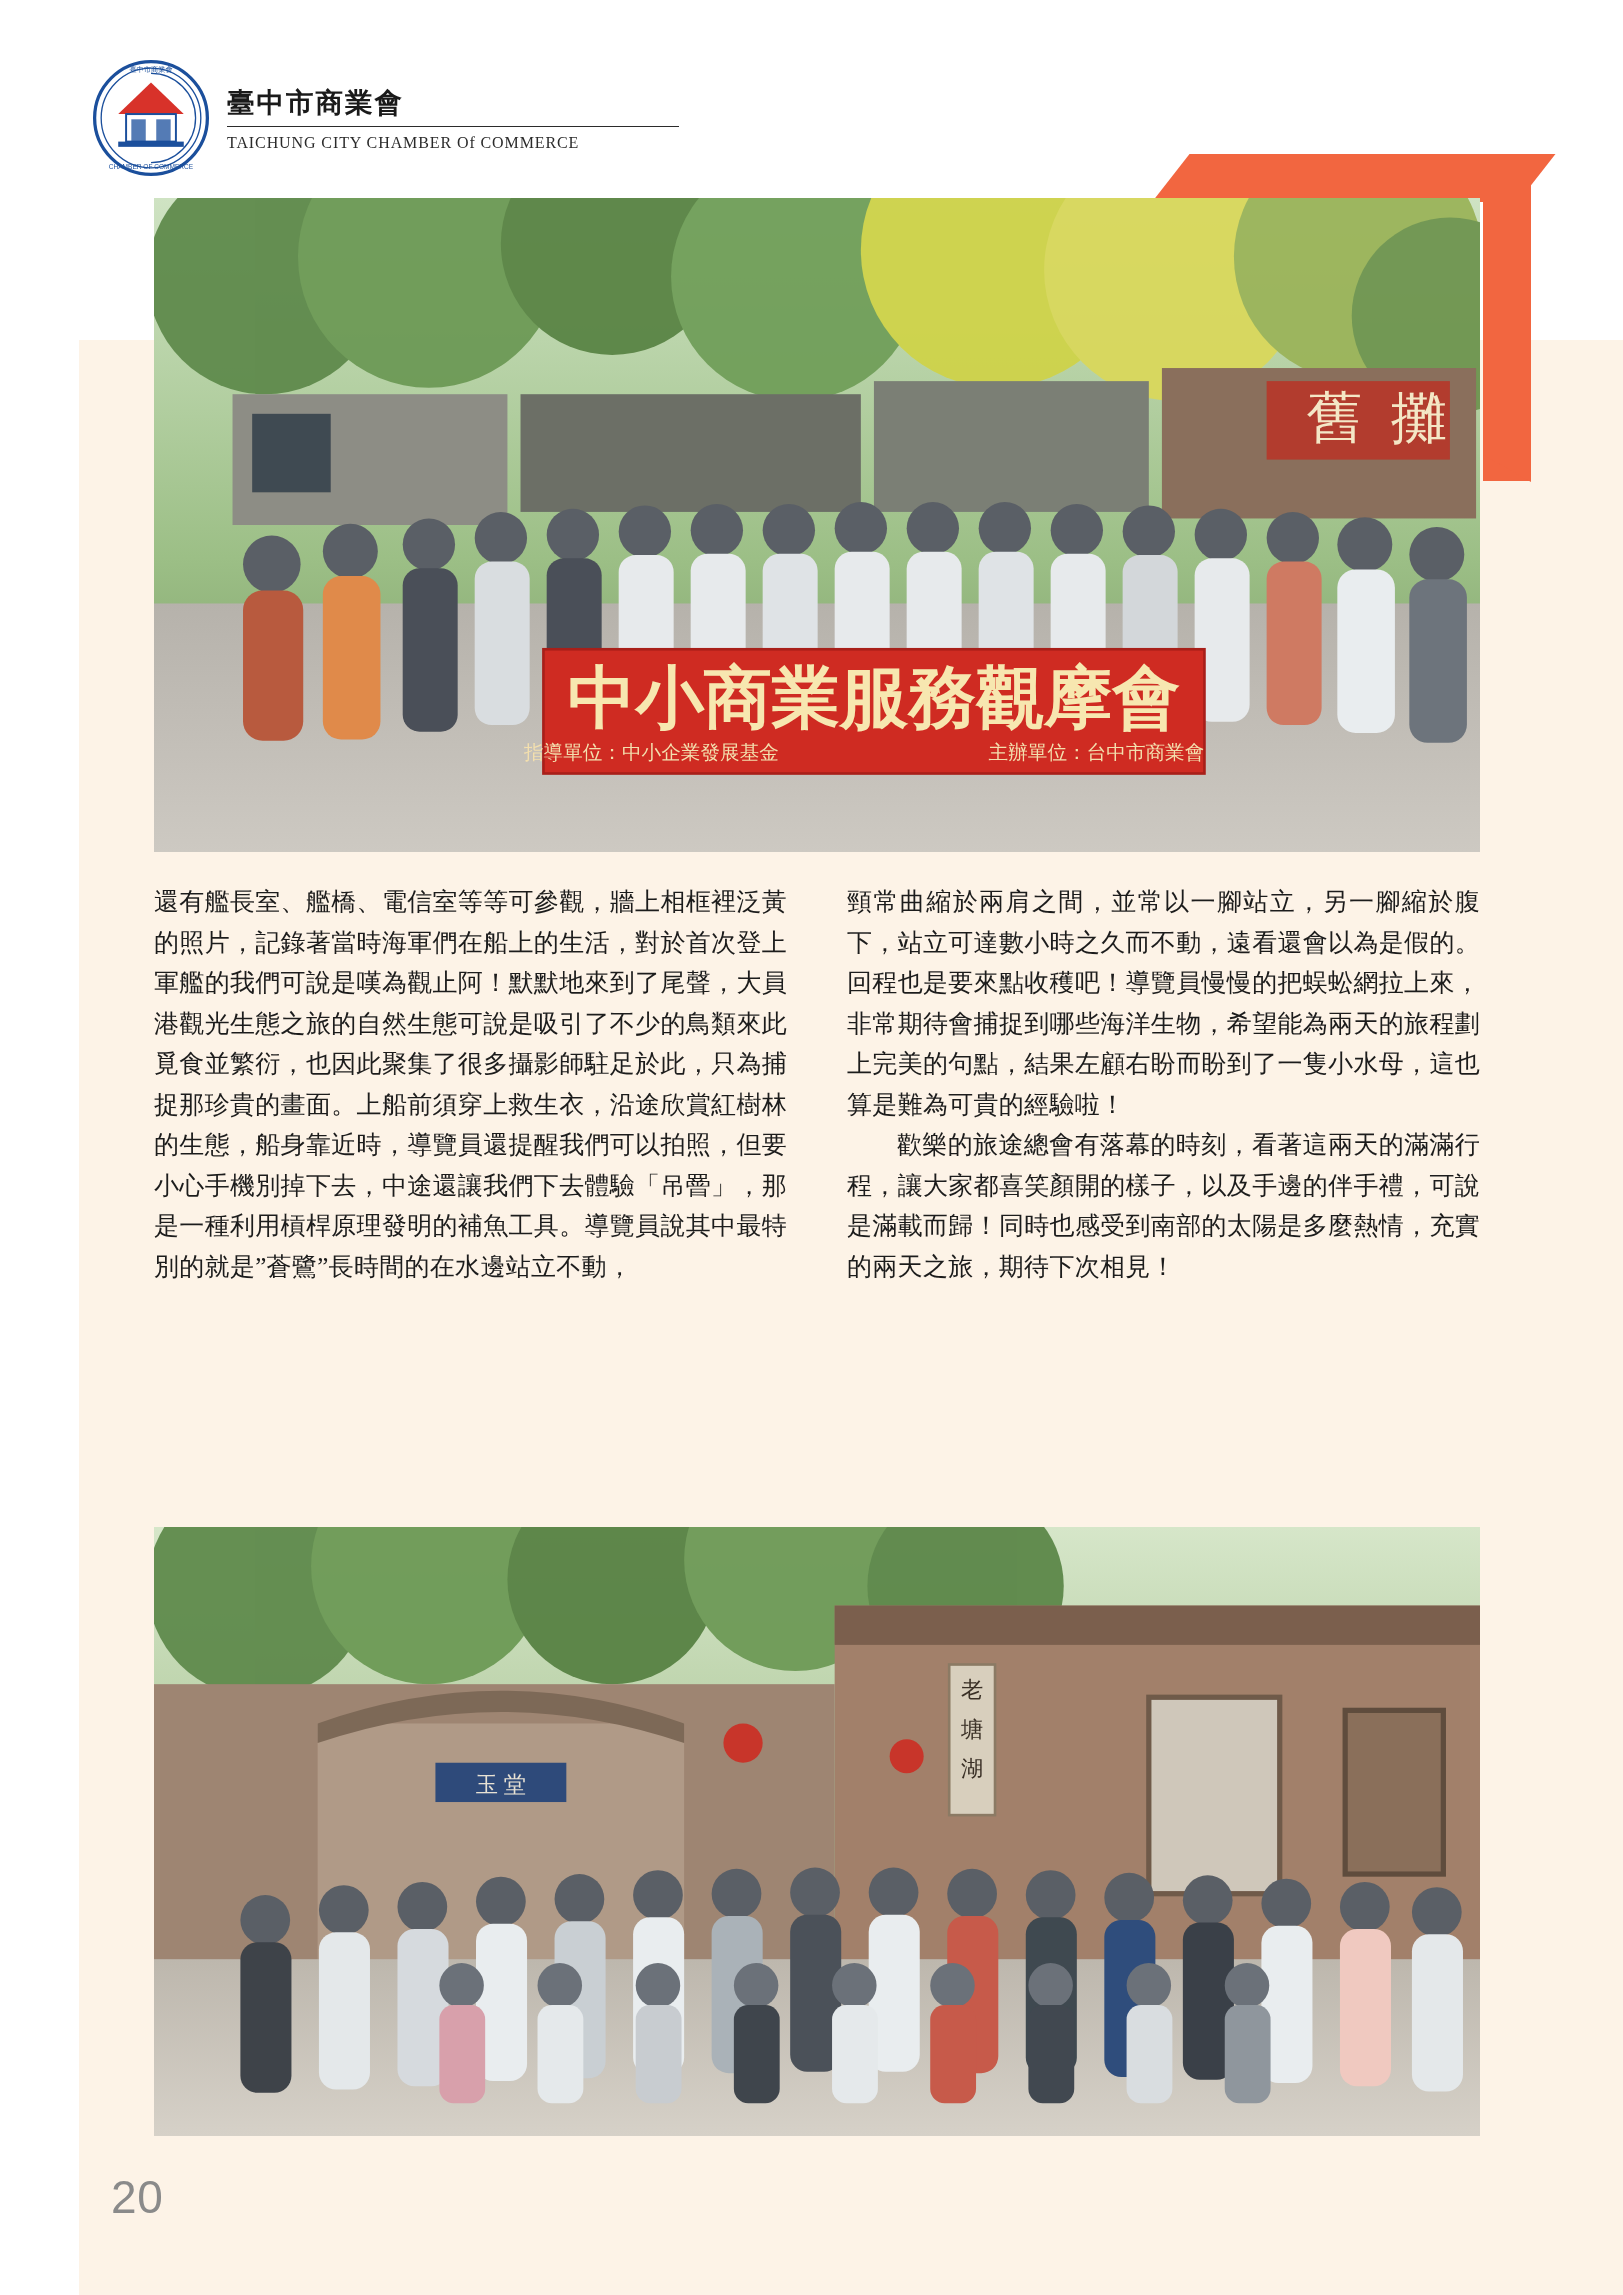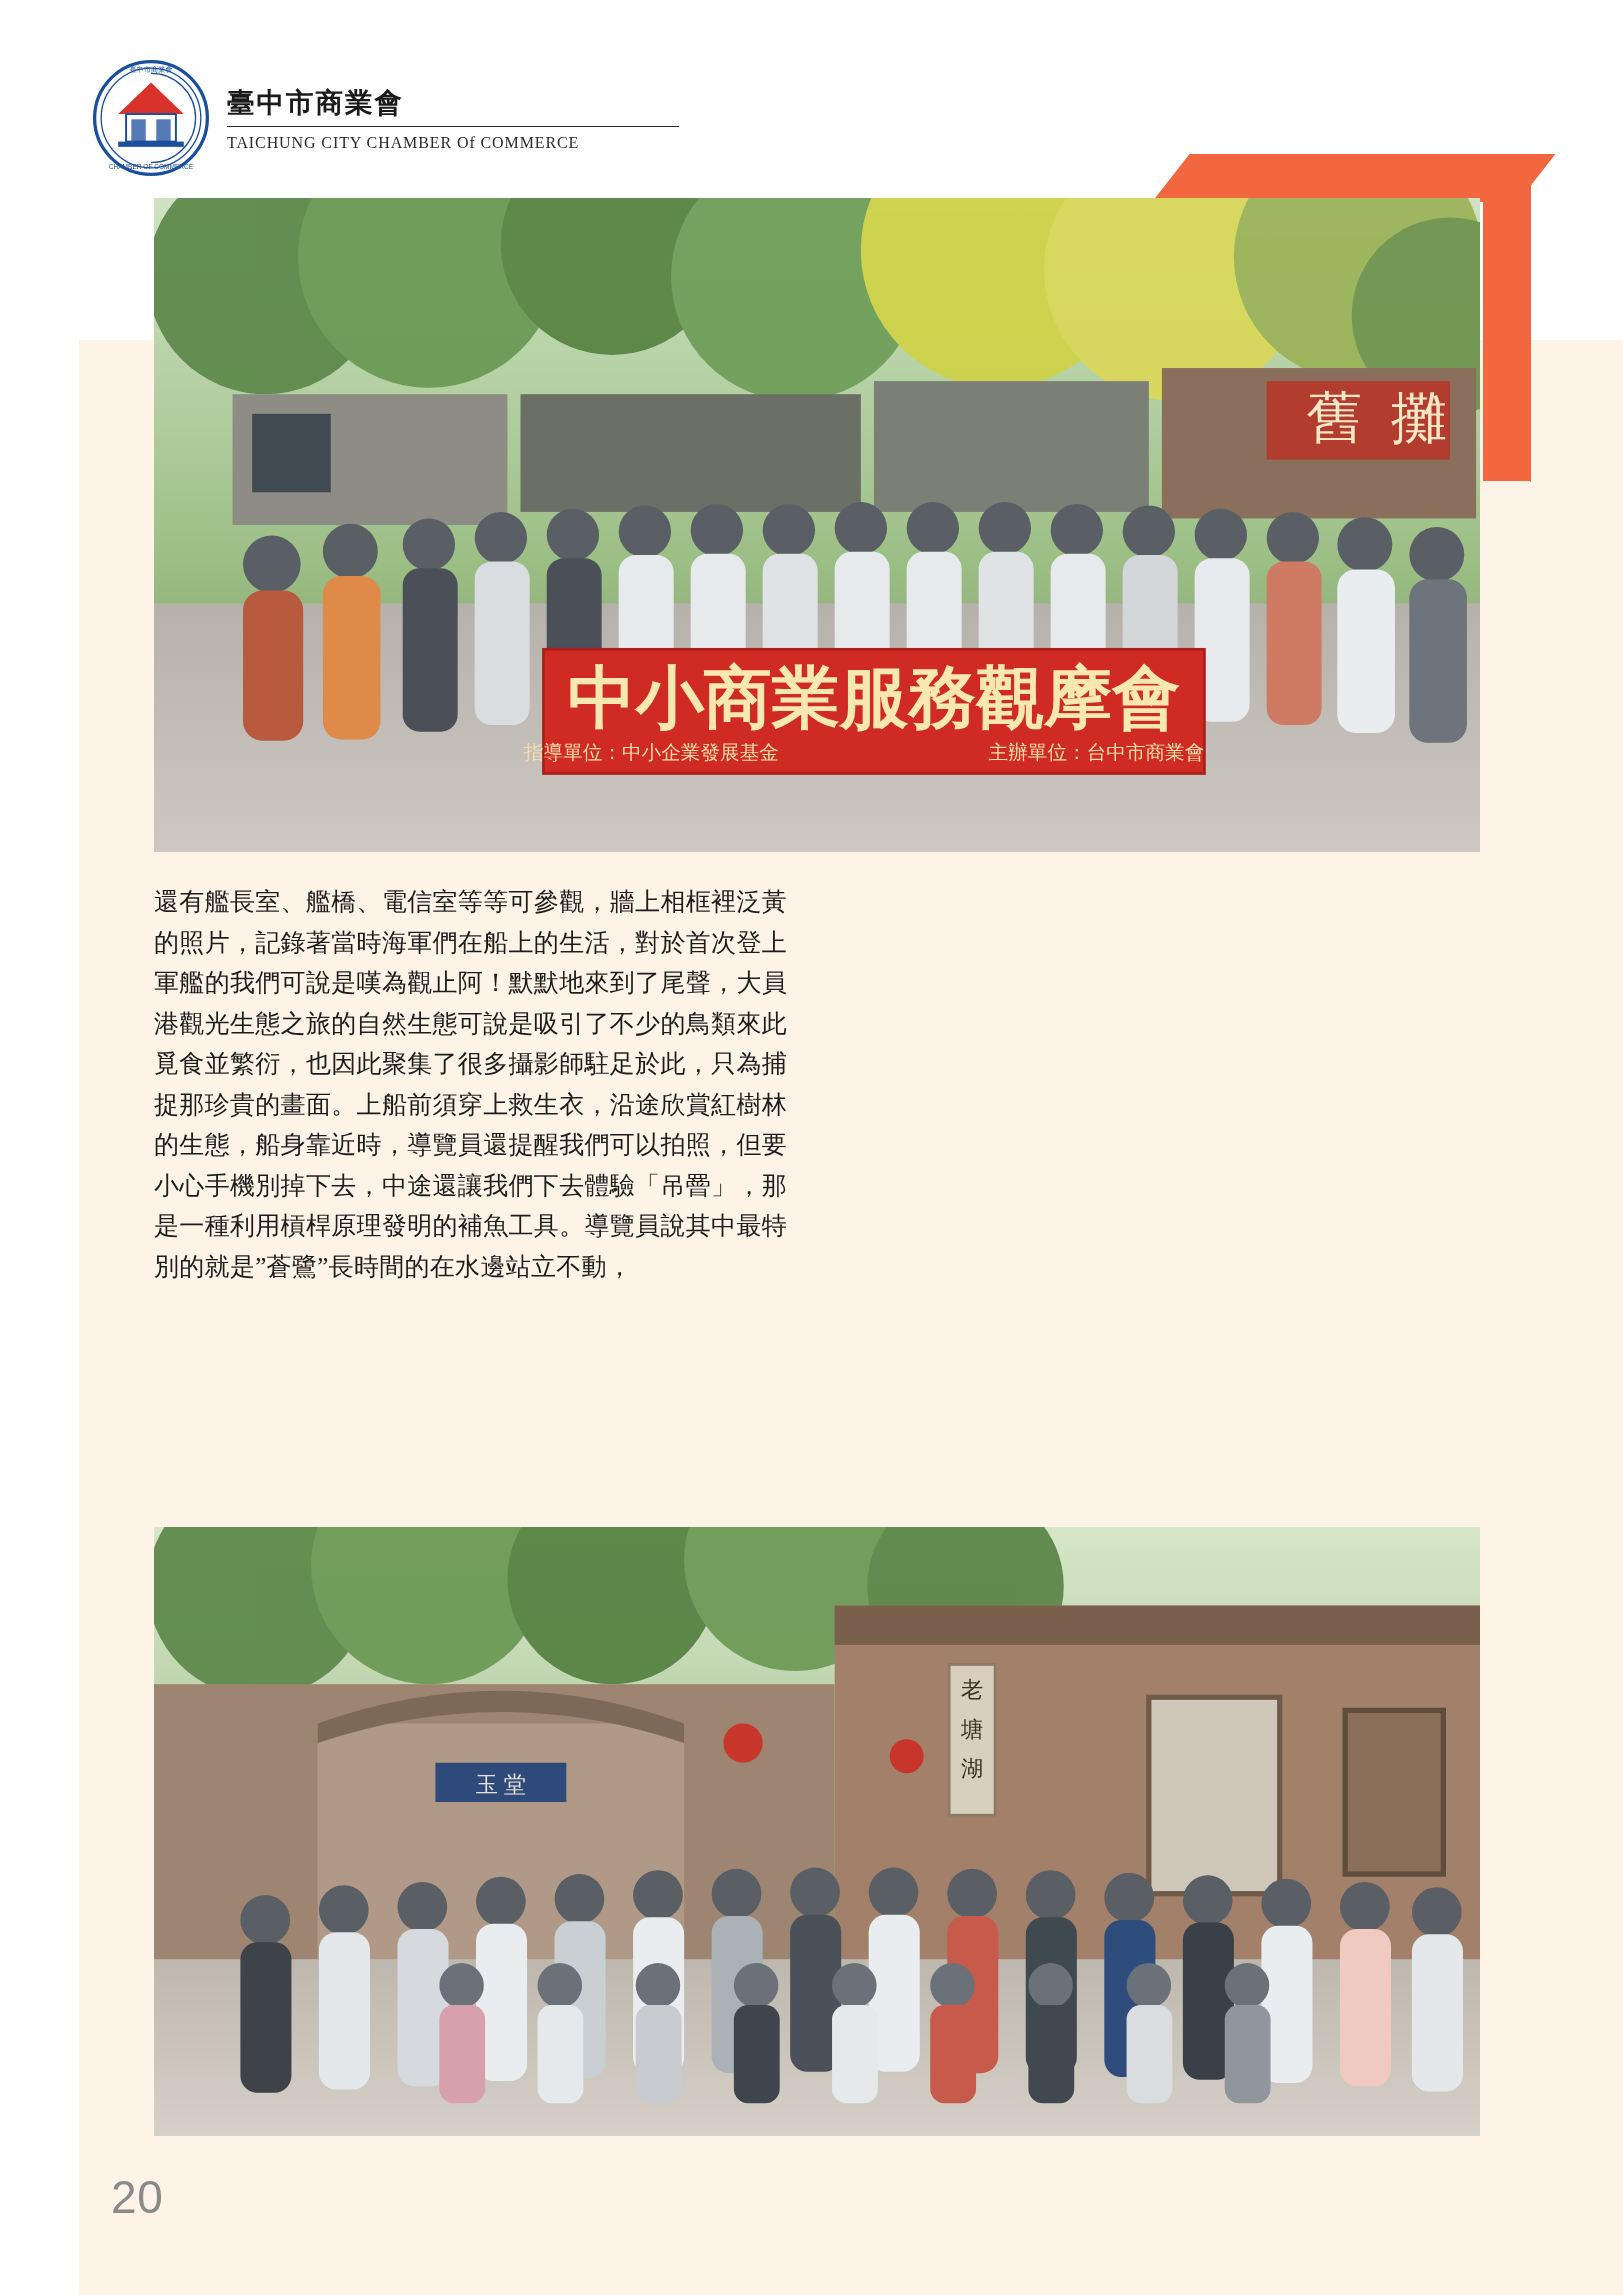--- a/index.html
+++ b/index.html
@@ -294,20 +294,24 @@
         <text x="760" y="858" font-size="30" fill="#f3dfae" text-anchor="middle" font-family="Liberation Serif, serif">指導單位：中小企業發展基金</text>
         <text x="1440" y="858" font-size="30" fill="#f3dfae" text-anchor="middle" font-family="Liberation Serif, serif">主辦單位：台中市商業會</text>
       </g>
     </svg>
   </div>
 
   <div class="columns">
     <div class="col">
       <p>還有艦長室、艦橋、電信室等等可參觀，牆上相框裡泛黃的照片，記錄著當時海軍們在船上的生活，對於首次登上軍艦的我們可說是嘆為觀止阿！默默地來到了尾聲，大員港觀光生態之旅的自然生態可說是吸引了不少的鳥類來此覓食並繁衍，也因此聚集了很多攝影師駐足於此，只為捕捉那珍貴的畫面。上船前須穿上救生衣，沿途欣賞紅樹林的生態，船身靠近時，導覽員還提醒我們可以拍照，但要小心手機別掉下去，中途還讓我們下去體驗「吊罾」，那是一種利用槓桿原理發明的補魚工具。導覽員說其中最特別的就是”蒼鷺”長時間的在水邊站立不動，</p>
     </div>
+    <div class="col">
+      <p>頸常曲縮於兩肩之間，並常以一腳站立，另一腳縮於腹下，站立可達數小時之久而不動，遠看還會以為是假的。回程也是要來點收穫吧！導覽員慢慢的把蜈蚣網拉上來，非常期待會捕捉到哪些海洋生物，希望能為兩天的旅程劃上完美的句點，結果左顧右盼而盼到了一隻小水母，這也算是難為可貴的經驗啦！</p>
+      <p class="indent">歡樂的旅途總會有落幕的時刻，看著這兩天的滿滿行程，讓大家都喜笑顏開的樣子，以及手邊的伴手禮，可說是滿載而歸！同時也感受到南部的太陽是多麼熱情，充實的兩天之旅，期待下次相見！</p>
+    </div>
   </div>
 
   <div class="photo photo-bottom">
     <svg viewBox="0 0 2026 930" preserveAspectRatio="none" aria-hidden="true">
       <defs>
         <linearGradient id="skyBot" x1="0" y1="0" x2="0" y2="1">
           <stop offset="0%" stop-color="#d6e6c9"></stop>
           <stop offset="60%" stop-color="#a3c08d"></stop>
           <stop offset="100%" stop-color="#7e9a6c"></stop>
         </linearGradient>

